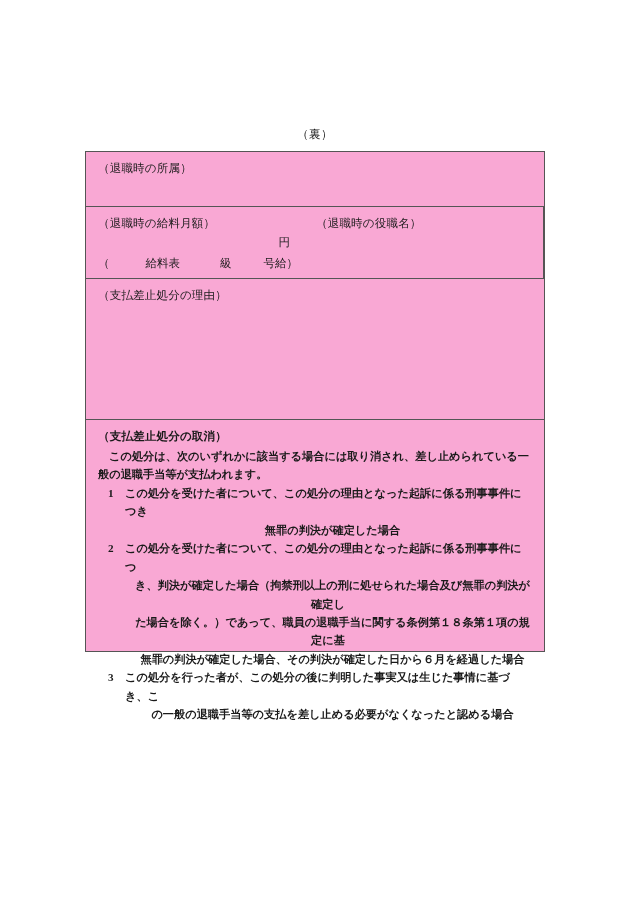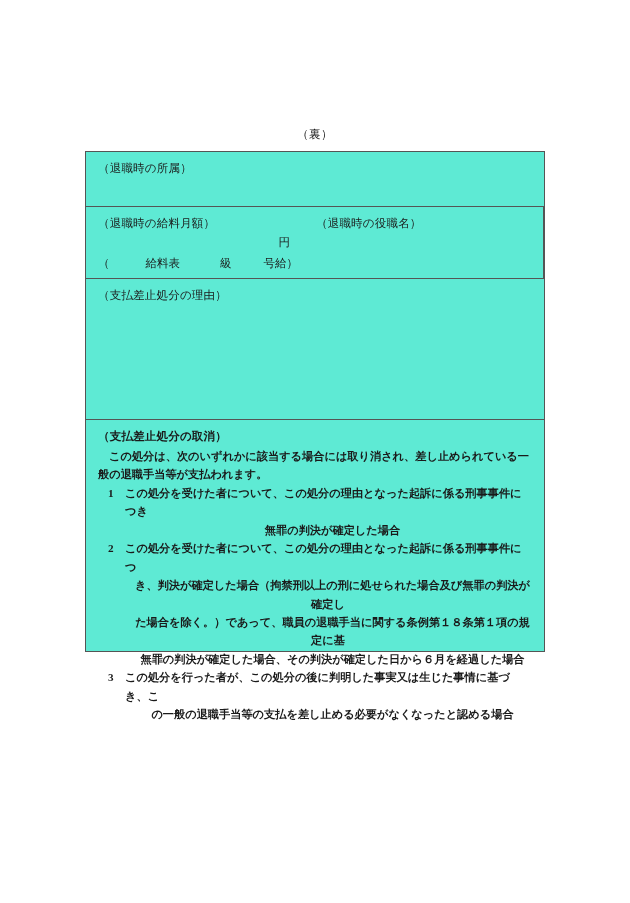--- a/index.html
+++ b/index.html
@@ -40,21 +40,21 @@
 
   
   .form-table {
     position: absolute;
     left: 85px;
     top: 151px;
     width: 460px;
     border: 1px solid #555;
     border-collapse: collapse;
     box-sizing: border-box;
-    background: #5eead4;
+    background: #f9a8d4;
   }
   .form-table .row {
     display: flex;
     border-bottom: 1px solid #555;
     box-sizing: border-box;
   }
   .form-table .row.last {
     border-bottom: none;
     font-weight: bold;
   }

